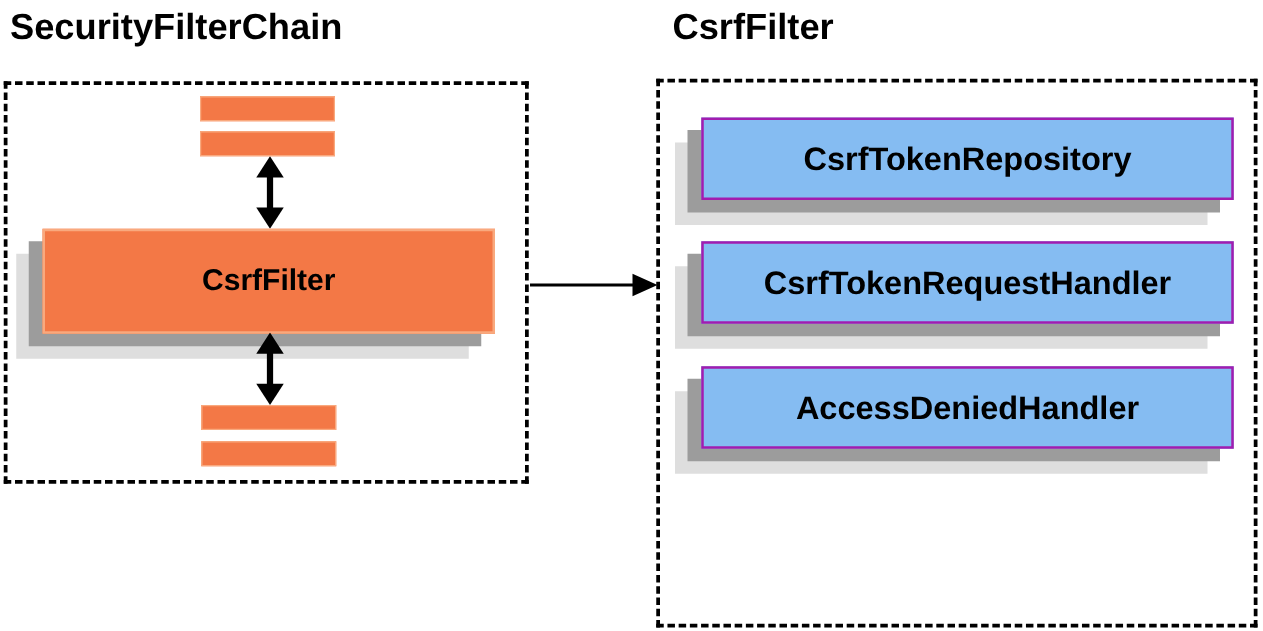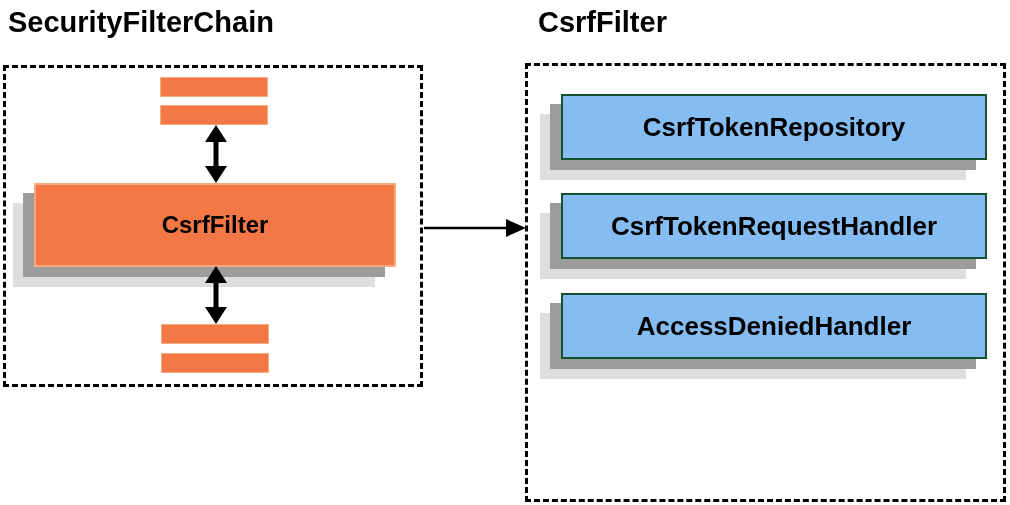--- a/index.html
+++ b/index.html
@@ -67,21 +67,21 @@
     font-weight: bold;
     color: #000000;
   }
 
   .component-box {
     position: absolute;
     left: 561px;
     width: 426px;
     height: 66px;
     background: #85BCF2;
-    border: 2px solid #14532d;
+    border: 2px solid #a21caf;
     box-sizing: border-box;
     box-shadow: -11px 10px 0 #9C9C9C, -21px 20px 0 #DEDEDE;
     display: flex;
     align-items: center;
     justify-content: center;
   }
   .comp-1 { top: 94px; }
   .comp-2 { top: 193px; }
   .comp-3 { top: 293px; }
   .comp-4 { top: 392px; }

